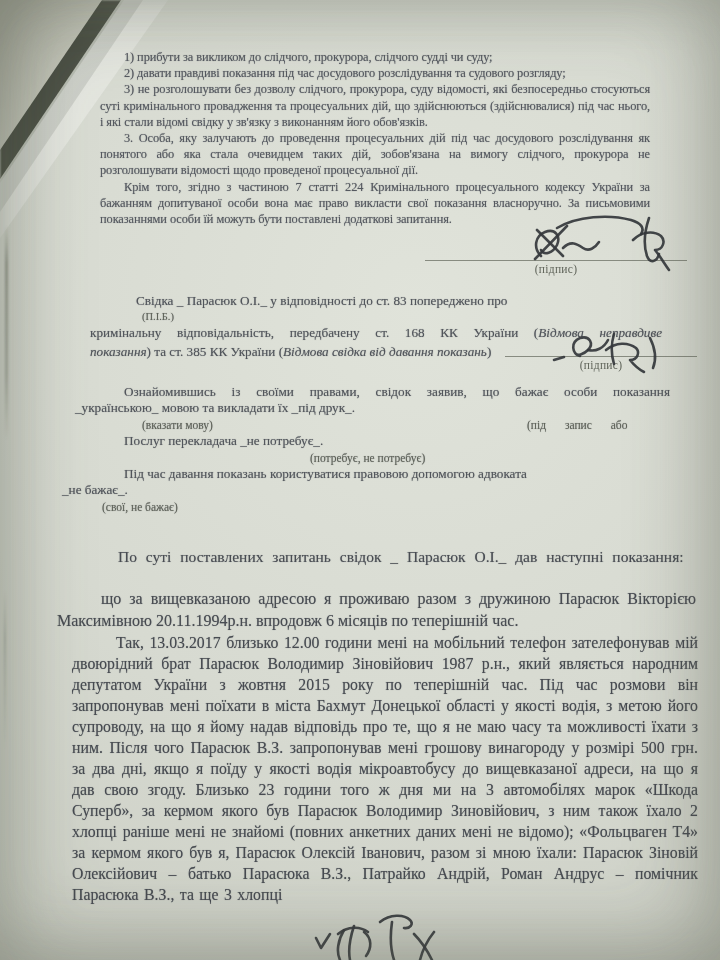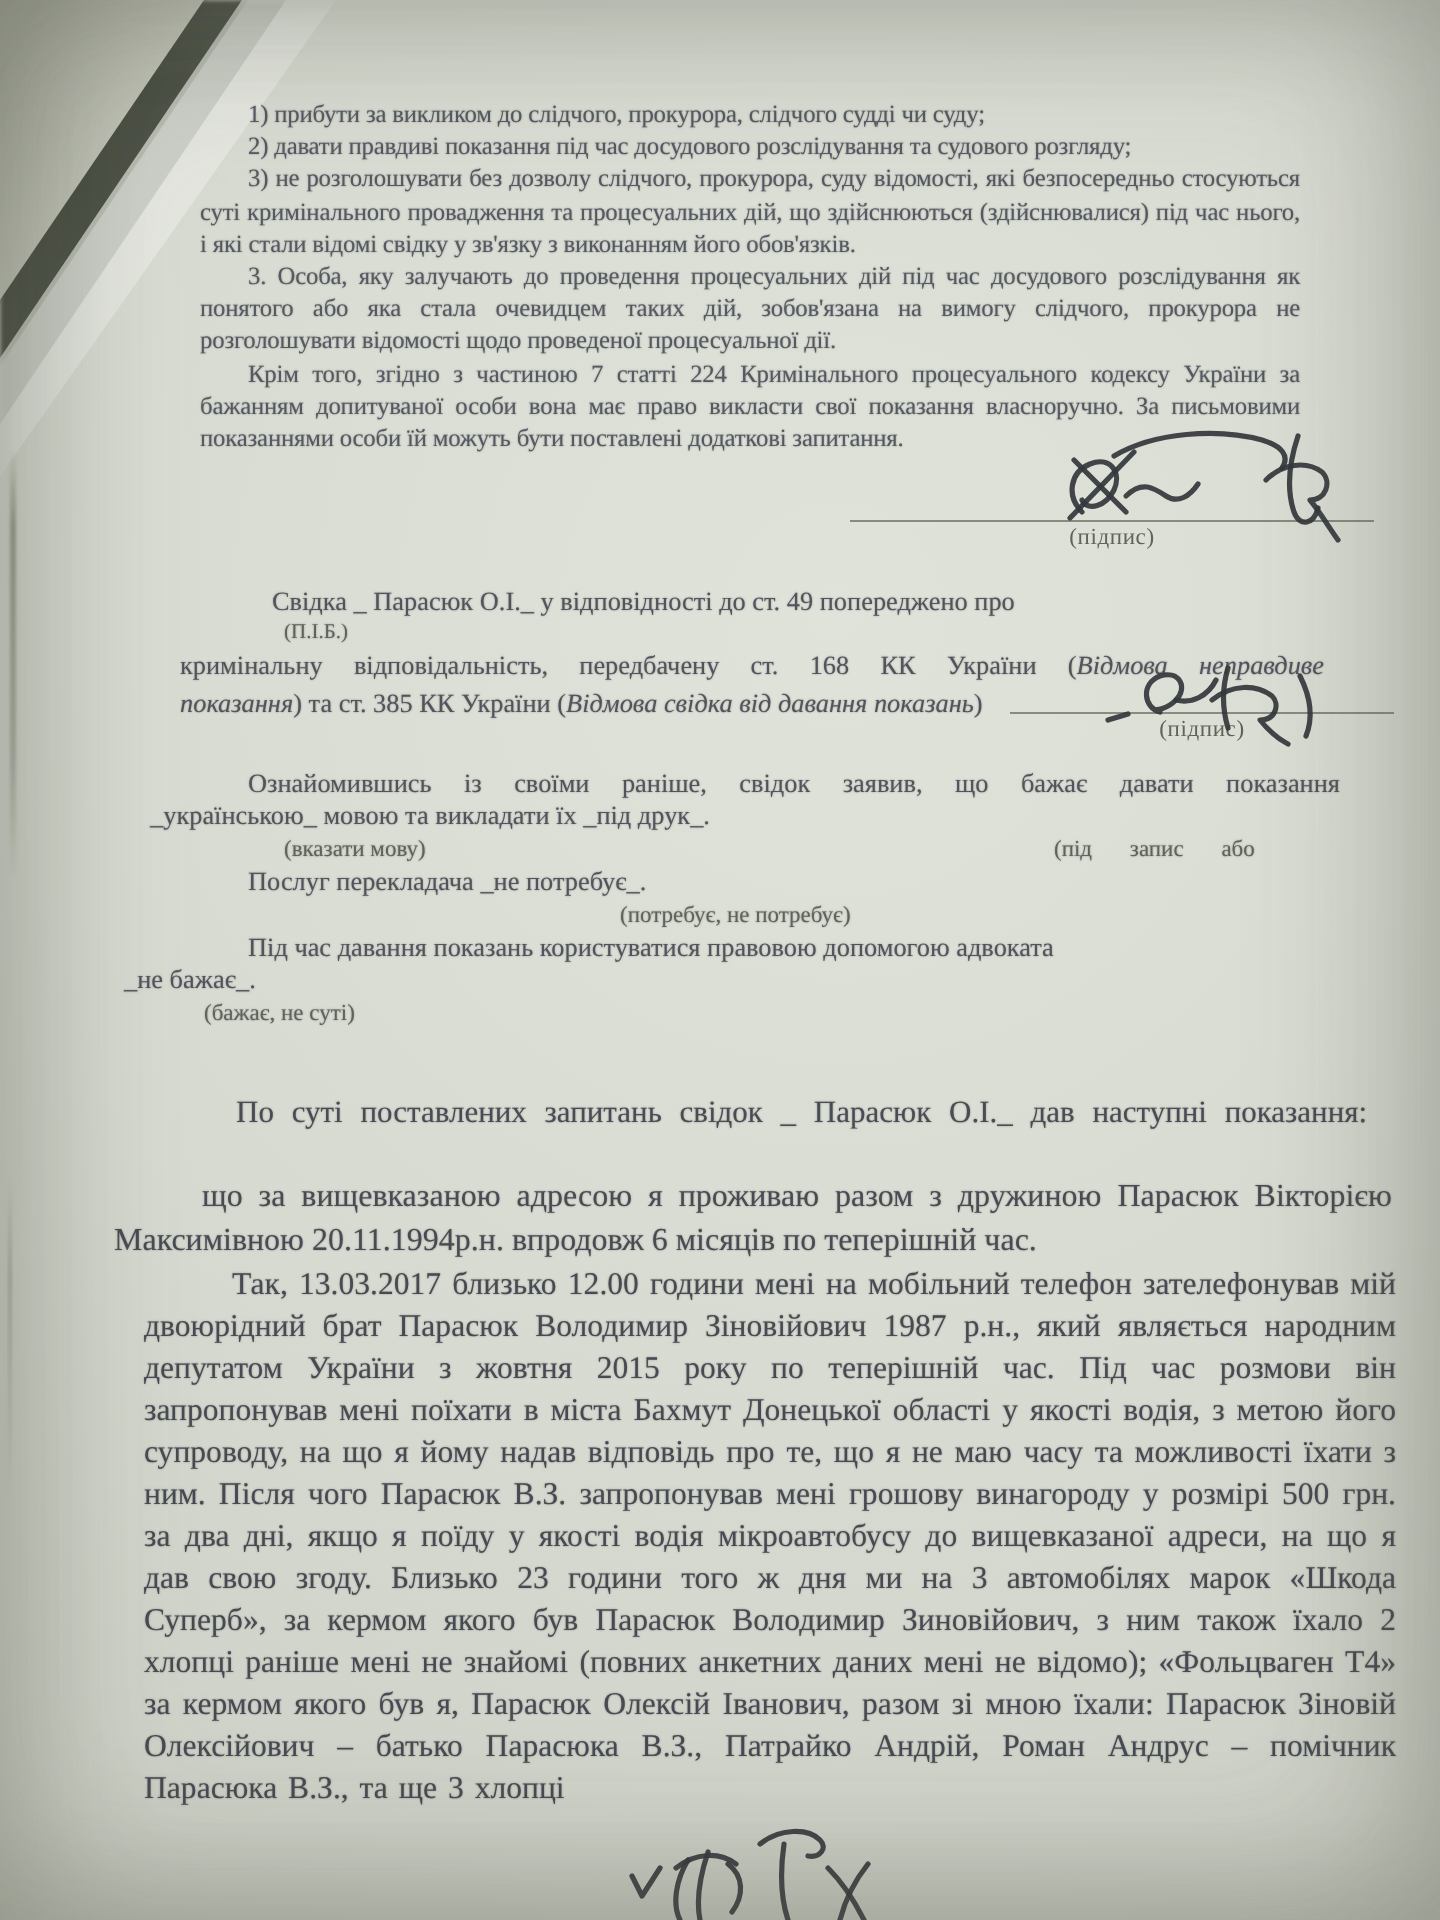--- a/index.html
+++ b/index.html
@@ -124,50 +124,50 @@
     <path d="M8 44 C0 36 2 24 12 20 C22 16 28 24 24 33 C20 41 11 44 8 38"></path>
     <path d="M2 47 L34 14"></path>
     <path d="M4 18 L30 44"></path>
     <path d="M30 36 C38 28 44 32 50 36 C56 40 62 36 66 30"></path>
     <path d="M24 16 C44 4 76 2 98 8 C108 11 112 16 108 22"></path>
     <path d="M116 6 C112 18 110 32 114 44 C117 52 124 50 126 42"></path>
     <path d="M100 28 C108 20 120 18 128 24 C133 29 130 38 122 38 C127 44 131 51 136 58"></path>
   </svg>
 
   <div class="txt block-b soft">
-    <p class="r1">Свідка _ Парасюк О.І._ у відповідності до ст. 49 попереджено про</p>
+    <p class="r1">Свідка _ Парасюк О.І._ у відповідності до ст. 83 попереджено про</p>
     <p class="r2">(П.І.Б.)</p>
     <p class="r3"><span>кримінальну відповідальність, передбачену ст. 168 КК України (</span><span class="it">Відмова неправдиве</span></p>
     <p><span class="it">показання</span><span>) та ст. 385 КК України (</span><span class="it">Відмова свідка від давання показань</span><span>)</span></p>
   </div>
 
   <div class="sigline" style="top:356px; left:505px; width:192px;">
     <div class="cap">(підпис)</div>
   </div>
   <svg class="sig-svg" style="top:330px; left:550px;" width="125" height="42" viewBox="0 0 125 42">
     <path d="M4 30 L14 27"></path>
     <path d="M30 26 C22 24 20 12 30 8 C40 5 44 14 38 20 C34 24 28 26 26 24"></path>
     <path d="M38 20 C46 22 54 18 58 10"></path>
     <path d="M64 4 C61 14 61 24 64 34"></path>
     <path d="M56 20 C66 12 78 12 86 18 C90 22 88 30 80 30 C84 35 88 39 94 42"></path>
     <path d="M100 8 C105 18 107 28 103 38"></path>
   </svg>
 
   <div class="txt block-c soft">
-    <div class="row p62 stretch">Ознайомившись із своїми раніше, свідок заявив, що бажає давати показання</div>
+    <div class="row p62 stretch">Ознайомившись із своїми правами, свідок заявив, що бажає особи показання</div>
     <div class="row" style="padding-left:13px;">_українською_ мовою та викладати їх _під друк_.</div>
     <div class="row" style="height:16.4px;">
       <span class="cap cap-lang">(вказати мову)</span>
       <span class="cap cap-rec">(під запис або</span>
     </div>
     <div class="row p62">Послуг перекладача _не потребує_.</div>
     <div class="row p248 cap">(потребує, не потребує)</div>
     <div class="row p62">Під час давання показань користуватися правовою допомогою адвоката</div>
     <div class="row">_не бажає_.</div>
-    <div class="row p40 cap">(бажає, не суті)</div>
+    <div class="row p40 cap">(свої, не бажає)</div>
   </div>
 
   <div class="txt block-d soft">
     <p>По суті поставлених запитань свідок _ Парасюк О.І._ дав наступні показання:</p>
   </div>
 
   <div class="txt block-e soft">
     <p>що за вищевказаною адресою я проживаю разом з дружиною Парасюк Вікторією Максимівною 20.11.1994р.н. впродовж 6 місяців по теперішній час.</p>
   </div>
   <div class="txt block-f soft">

